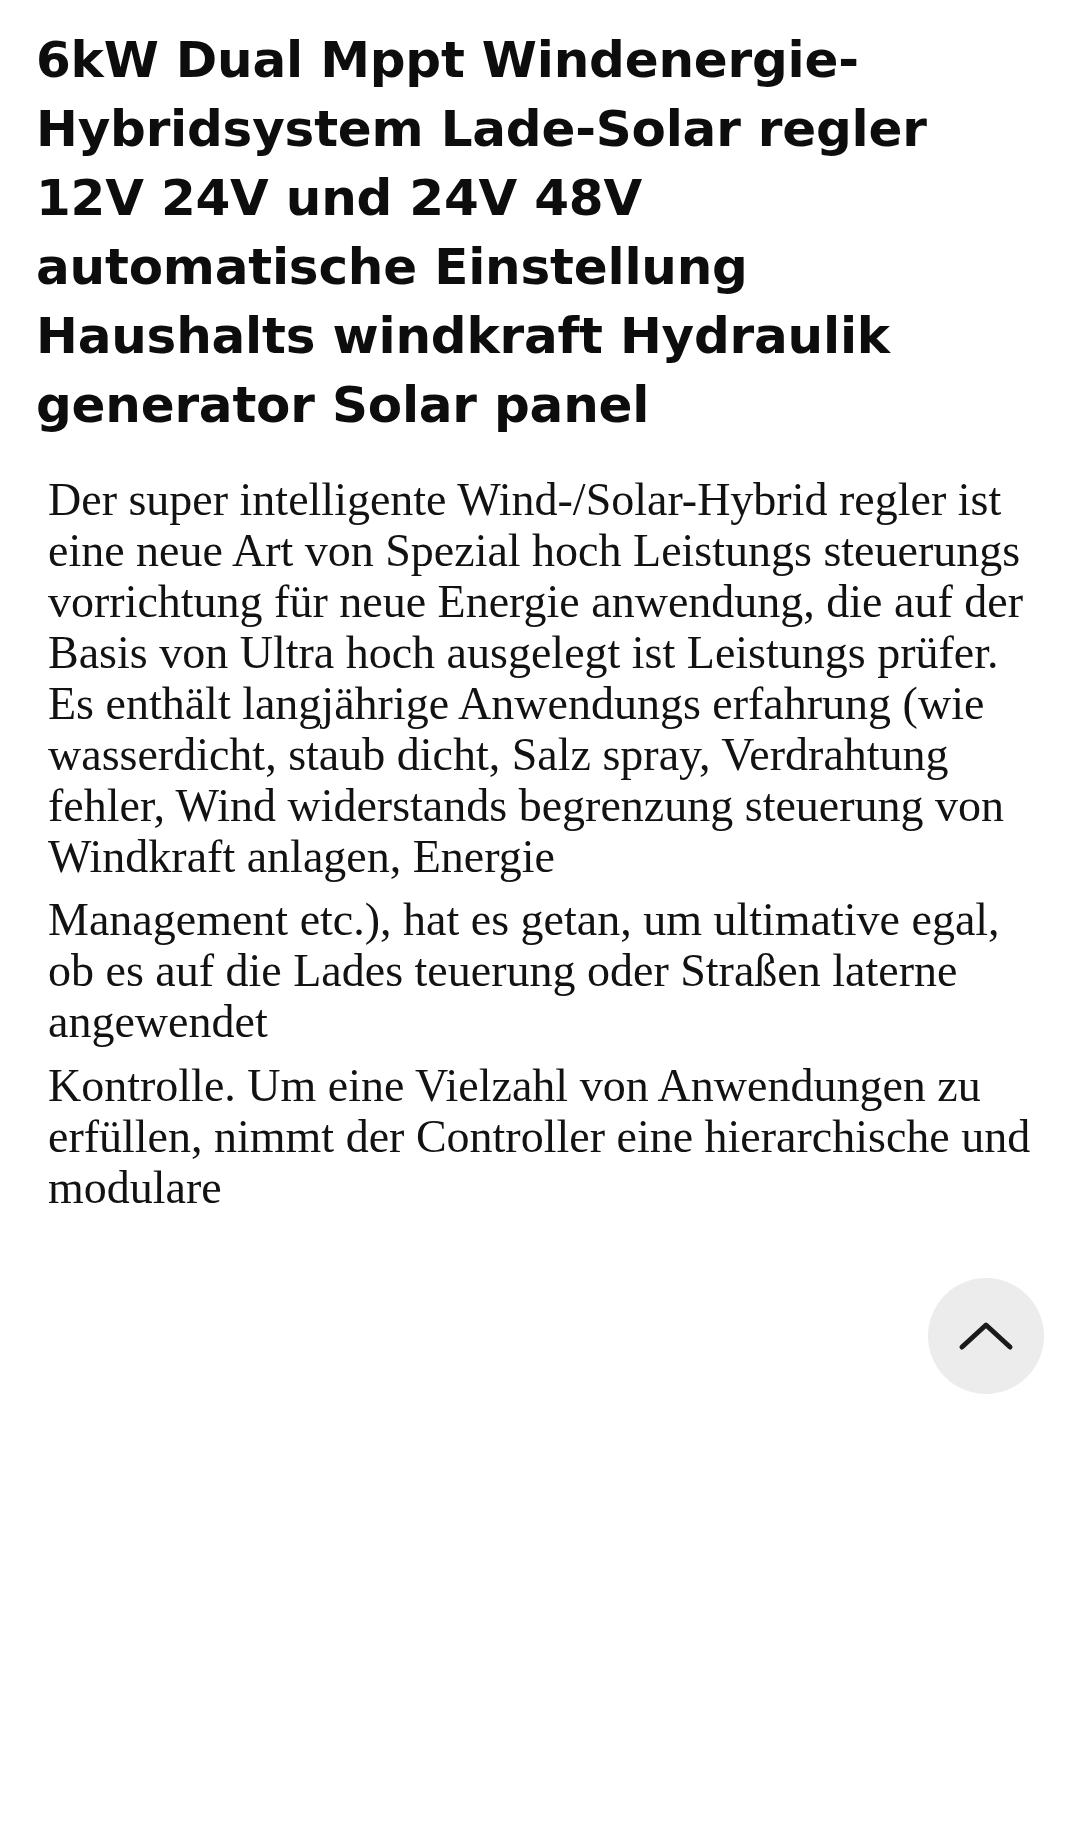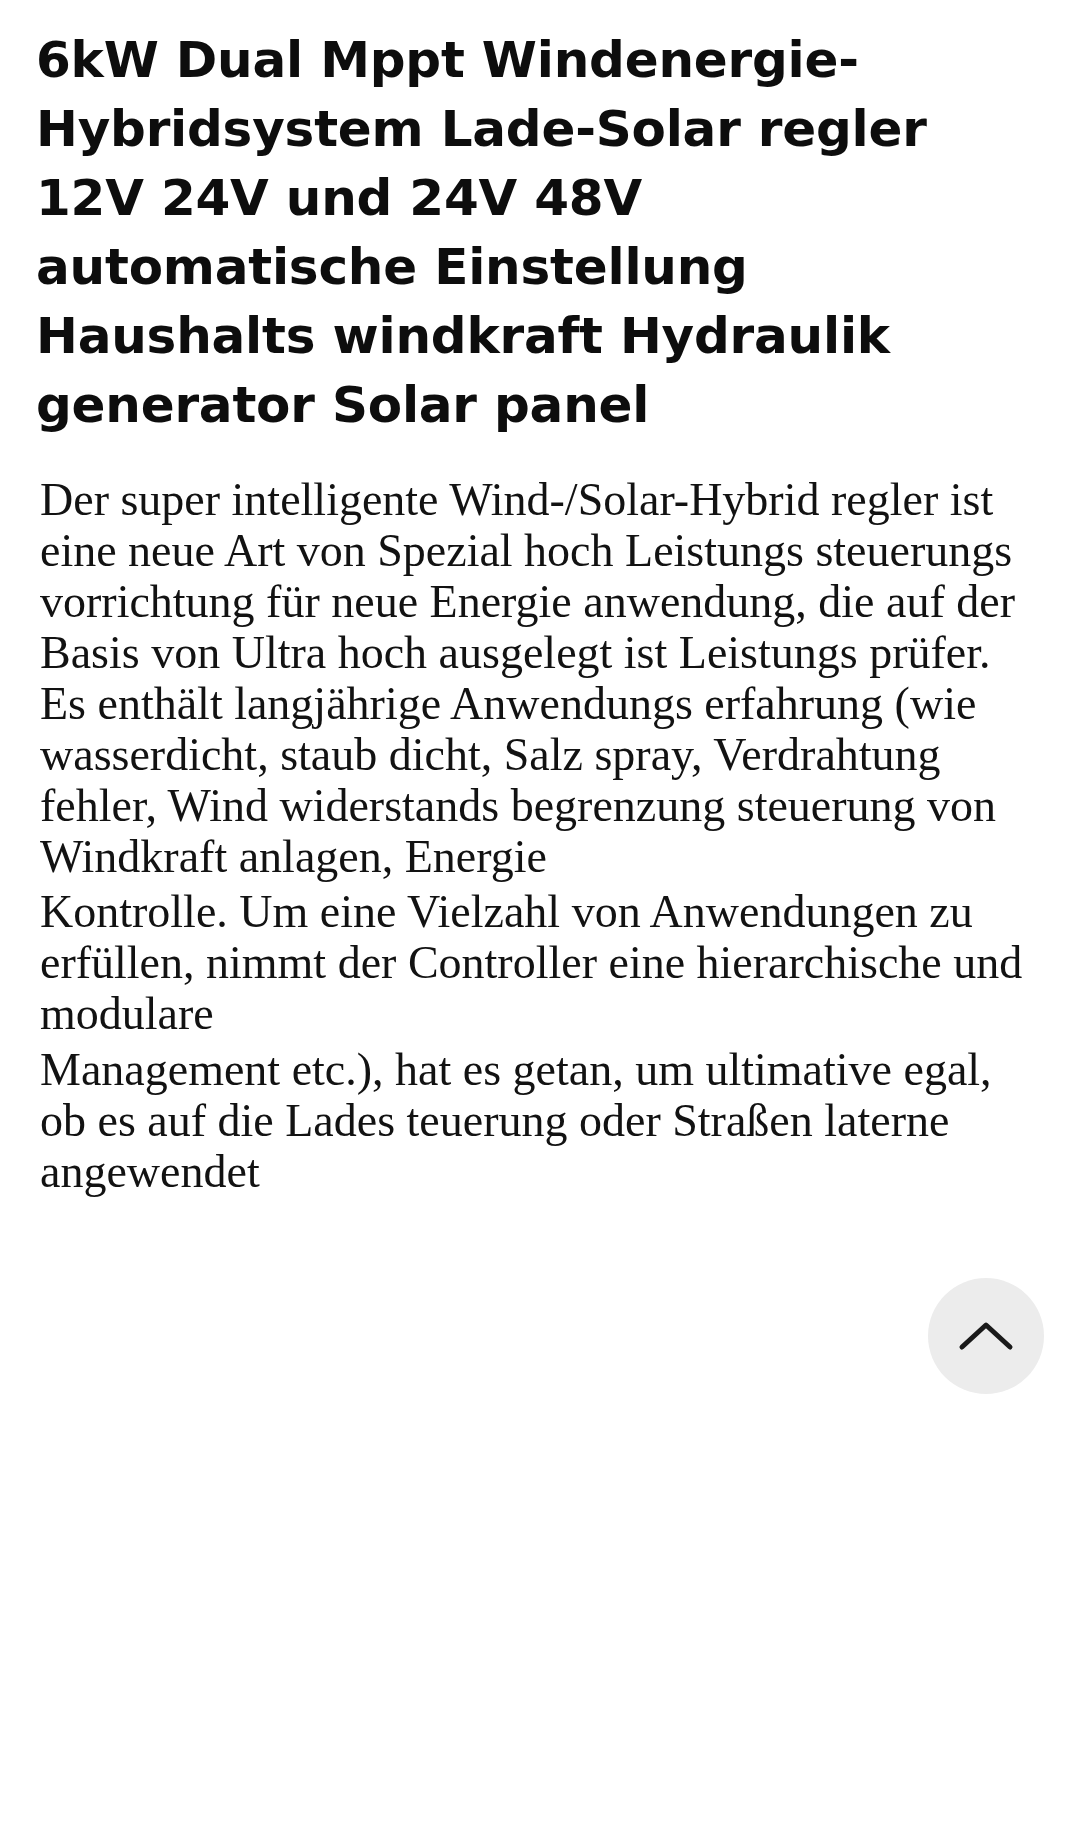--- a/index.html
+++ b/index.html
@@ -38,21 +38,21 @@
   .description {
     font-family: "Liberation Serif", serif;
     font-size: 46px;
     line-height: 1.11;
     color: #121212;
     margin: 0;
     max-width: 1010px;
   }
 
   .description p {
-    margin: 4px;
+    margin: 12px;
   }
 
   .scroll-top-button {
     position: absolute;
     right: 36px;
     top: 1278px;
     width: 116px;
     height: 116px;
     border-radius: 50%;
     background: #ececec;
@@ -69,22 +69,22 @@
 </style>
 </head>
 <body>
 
 <div class="page">
 
   <h1 class="product-title">6kW Dual Mppt Windenergie-Hybridsystem Lade-Solar regler 12V 24V und 24V 48V automatische Einstellung Haushalts windkraft Hydraulik generator Solar panel</h1>
 
   <div class="description">
     <p>Der super intelligente Wind-/Solar-Hybrid regler ist eine neue Art von Spezial hoch Leistungs steuerungs vorrichtung für neue Energie anwendung, die auf der Basis von Ultra hoch ausgelegt ist Leistungs prüfer. Es enthält langjährige Anwendungs erfahrung (wie wasserdicht, staub dicht, Salz spray, Verdrahtung fehler, Wind widerstands begrenzung steuerung von Windkraft anlagen, Energie</p>
+    <p>Management etc.), hat es getan, um ultimative egal, ob es auf die Lades teuerung oder Straßen laterne angewendet</p>
     <p>Kontrolle. Um eine Vielzahl von Anwendungen zu erfüllen, nimmt der Controller eine hierarchische und modulare</p>
-    <p>Management etc.), hat es getan, um ultimative egal, ob es auf die Lades teuerung oder Straßen laterne angewendet</p>
   </div>
 
   <button class="scroll-top-button">
     <span>
       <svg width="56" height="38" viewBox="0 0 56 38" fill="none" xmlns="http://www.w3.org/2000/svg">
         <path d="M4 30 L28 8 L52 30" stroke="#1a1a1a" stroke-width="5" stroke-linecap="round" stroke-linejoin="round"></path>
       </svg>
     </span>
   </button>
 

